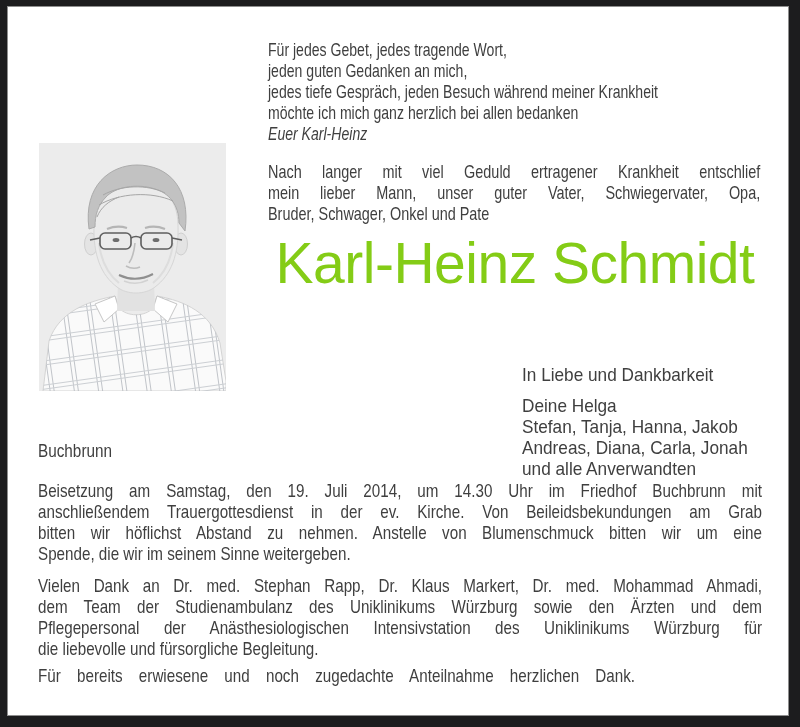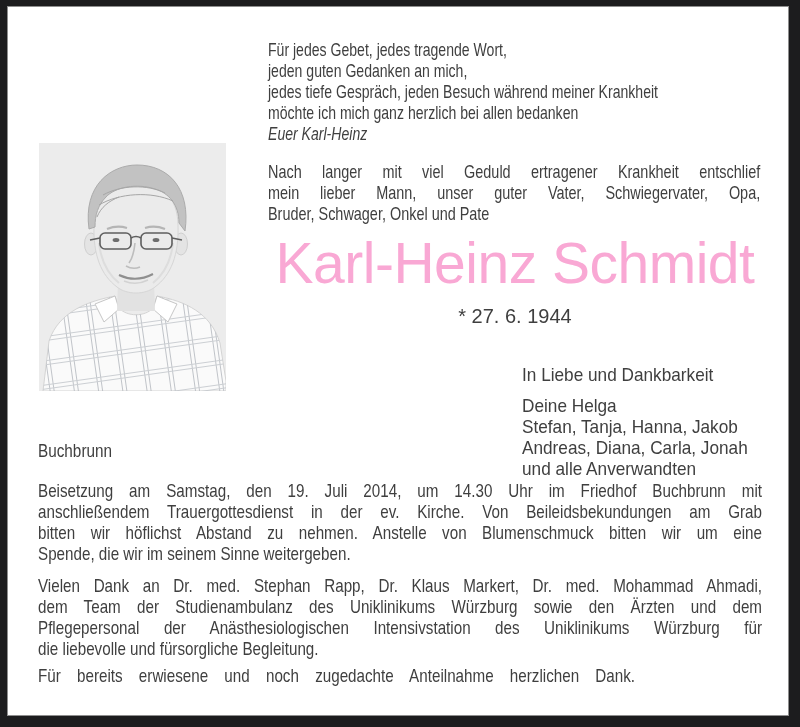--- a/index.html
+++ b/index.html
@@ -13,21 +13,21 @@
   .just{white-space:normal;text-align:justify;text-align-last:justify;}
   
   .intro{left:268px;top:39px;font-size:18.5px;line-height:21px;}
   .intro .sx{transform:scaleX(0.76);width:640px;}
   .italic{font-style:italic;}
   
   .announce{left:268px;top:161px;font-size:18.5px;line-height:21px;}
   .announce .sx{transform:scaleX(0.78);width:631px;}
   
   .name{left:266px;top:234px;width:498px;text-align:center;font-size:57px;line-height:58px;
-        color:#f9a8d4;letter-spacing:-0.5px;}
+        color:#84cc16;letter-spacing:-0.5px;}
   
   .dates{left:266px;top:306px;width:498px;display:flex;font-size:20px;line-height:20px;}
   .dates span{flex:1;text-align:center;}
   
   .family{left:522px;top:364px;font-size:18.5px;line-height:21px;}
   .family .sx{transform:scaleX(0.93);width:270px;}
   .family .gap{margin-top:10px;}
   
   .place{left:38px;top:441px;font-size:18px;line-height:21px;}
   .place .sx{transform:scaleX(0.85);width:200px;}
@@ -104,21 +104,20 @@
     <span class="sx">
       <div class="line just">Nach langer mit viel Geduld ertragener Krankheit entschlief</div>
       <div class="line just">mein lieber Mann, unser guter Vater, Schwiegervater, Opa,</div>
       <div class="line">Bruder, Schwager, Onkel und Pate</div>
     </span>
   </div>
 
   <div class="abs name">Karl-Heinz Schmidt</div>
 
   <div class="abs dates">
-    <span>* 27. 6. 1944</span>
   </div>
 
   <div class="abs family">
     <span class="sx">
       <div class="line">In Liebe und Dankbarkeit</div>
       <div class="line gap">Deine Helga</div>
       <div class="line">Stefan, Tanja, Hanna, Jakob</div>
       <div class="line">Andreas, Diana, Carla, Jonah</div>
       <div class="line">und alle Anverwandten</div>
     </span>

